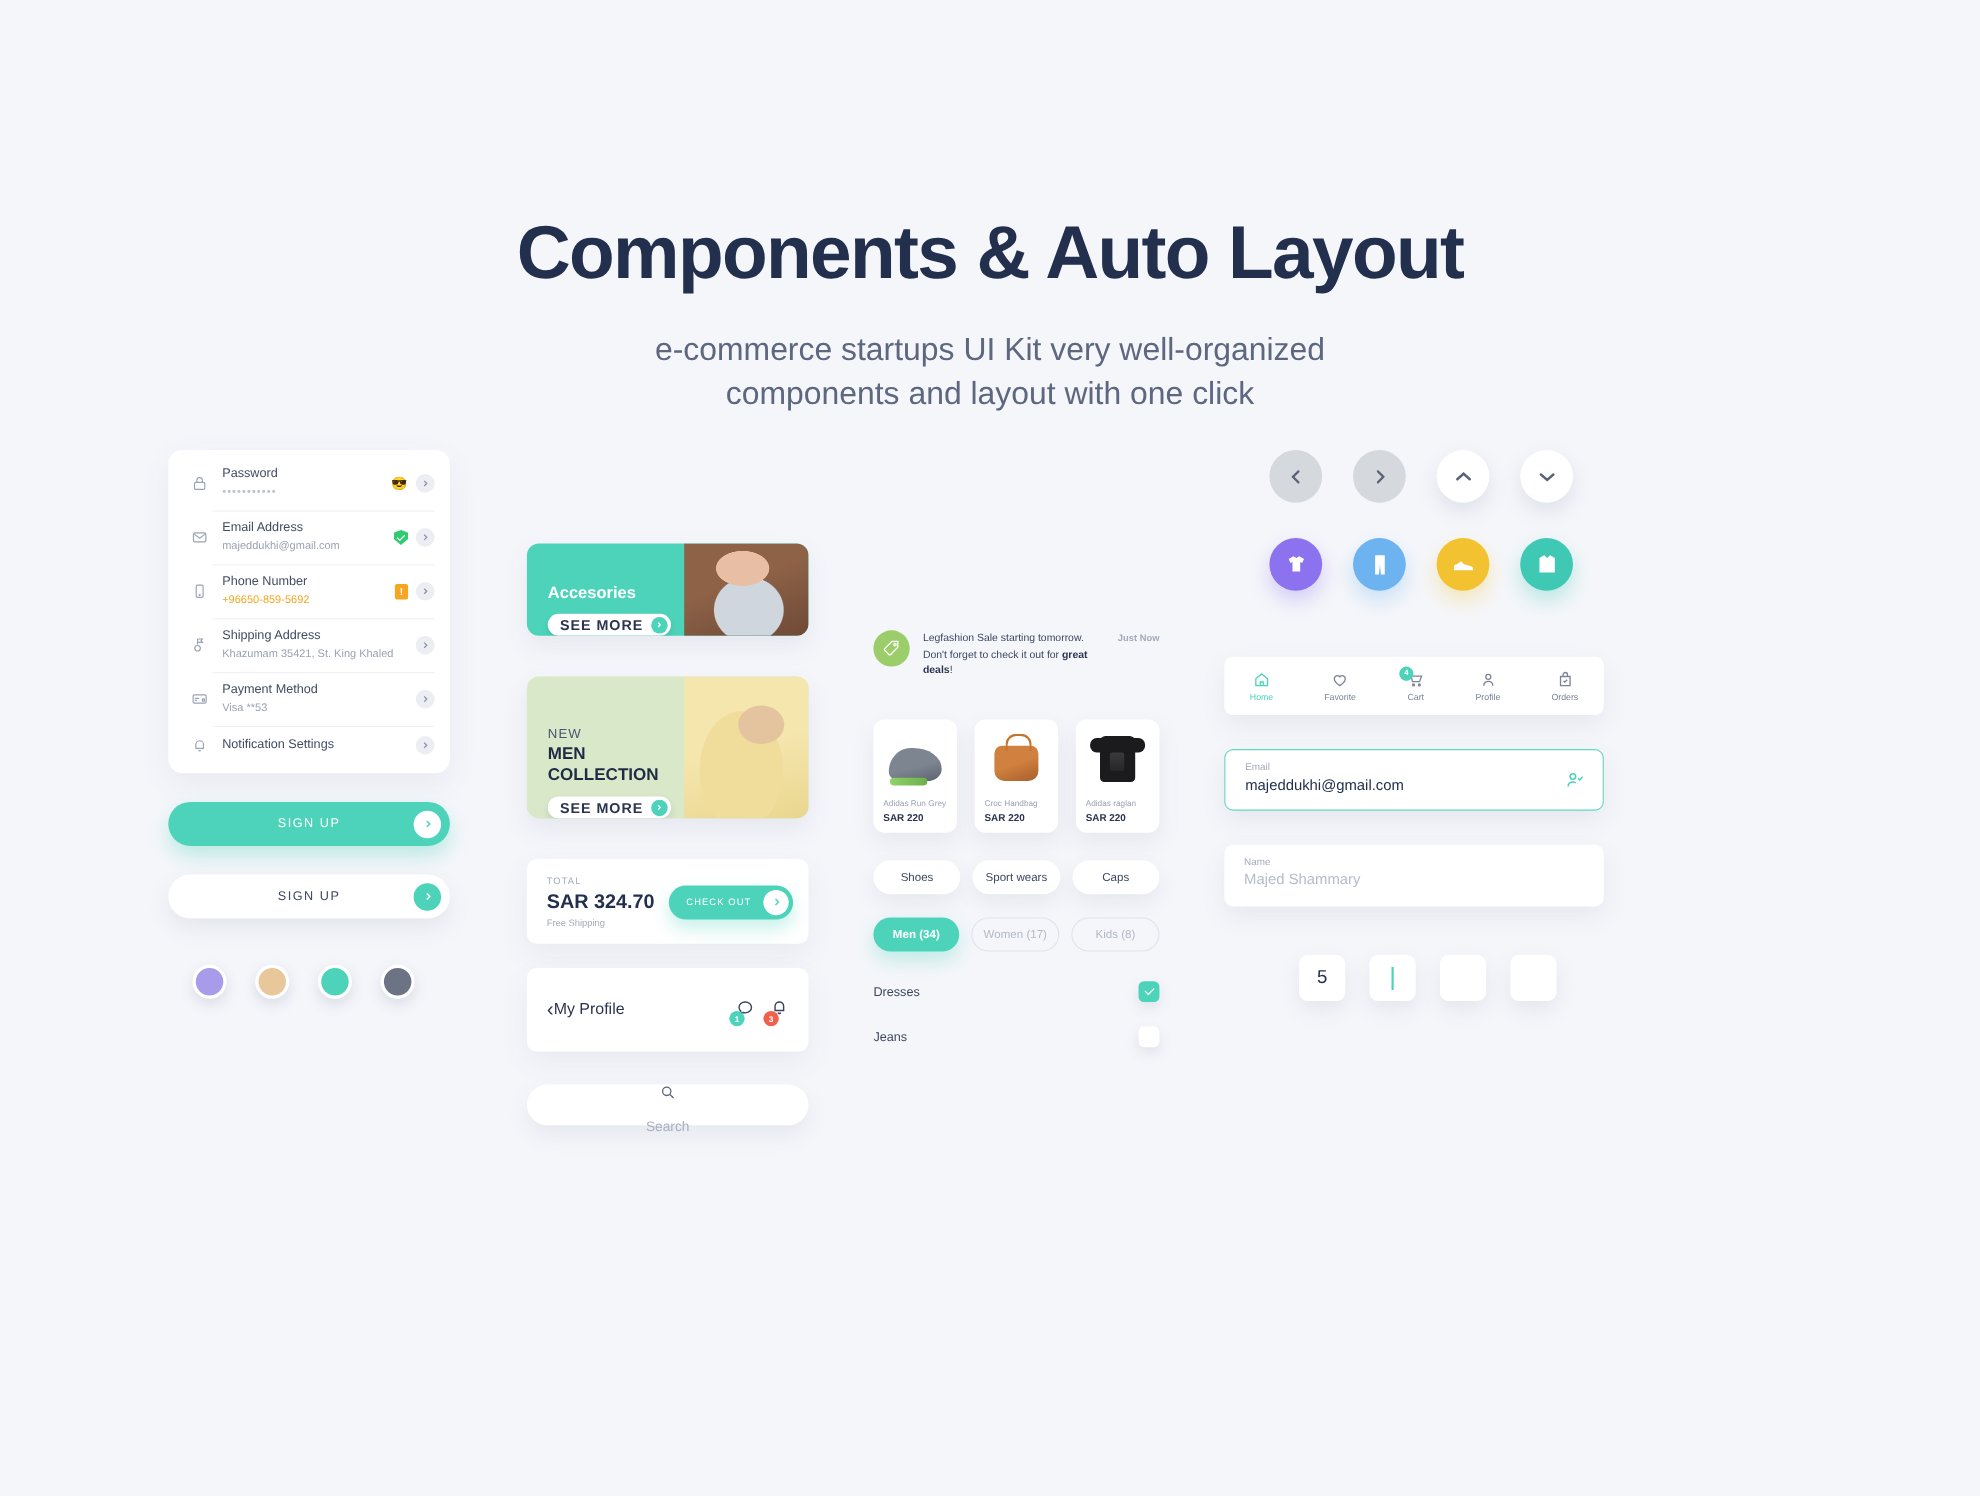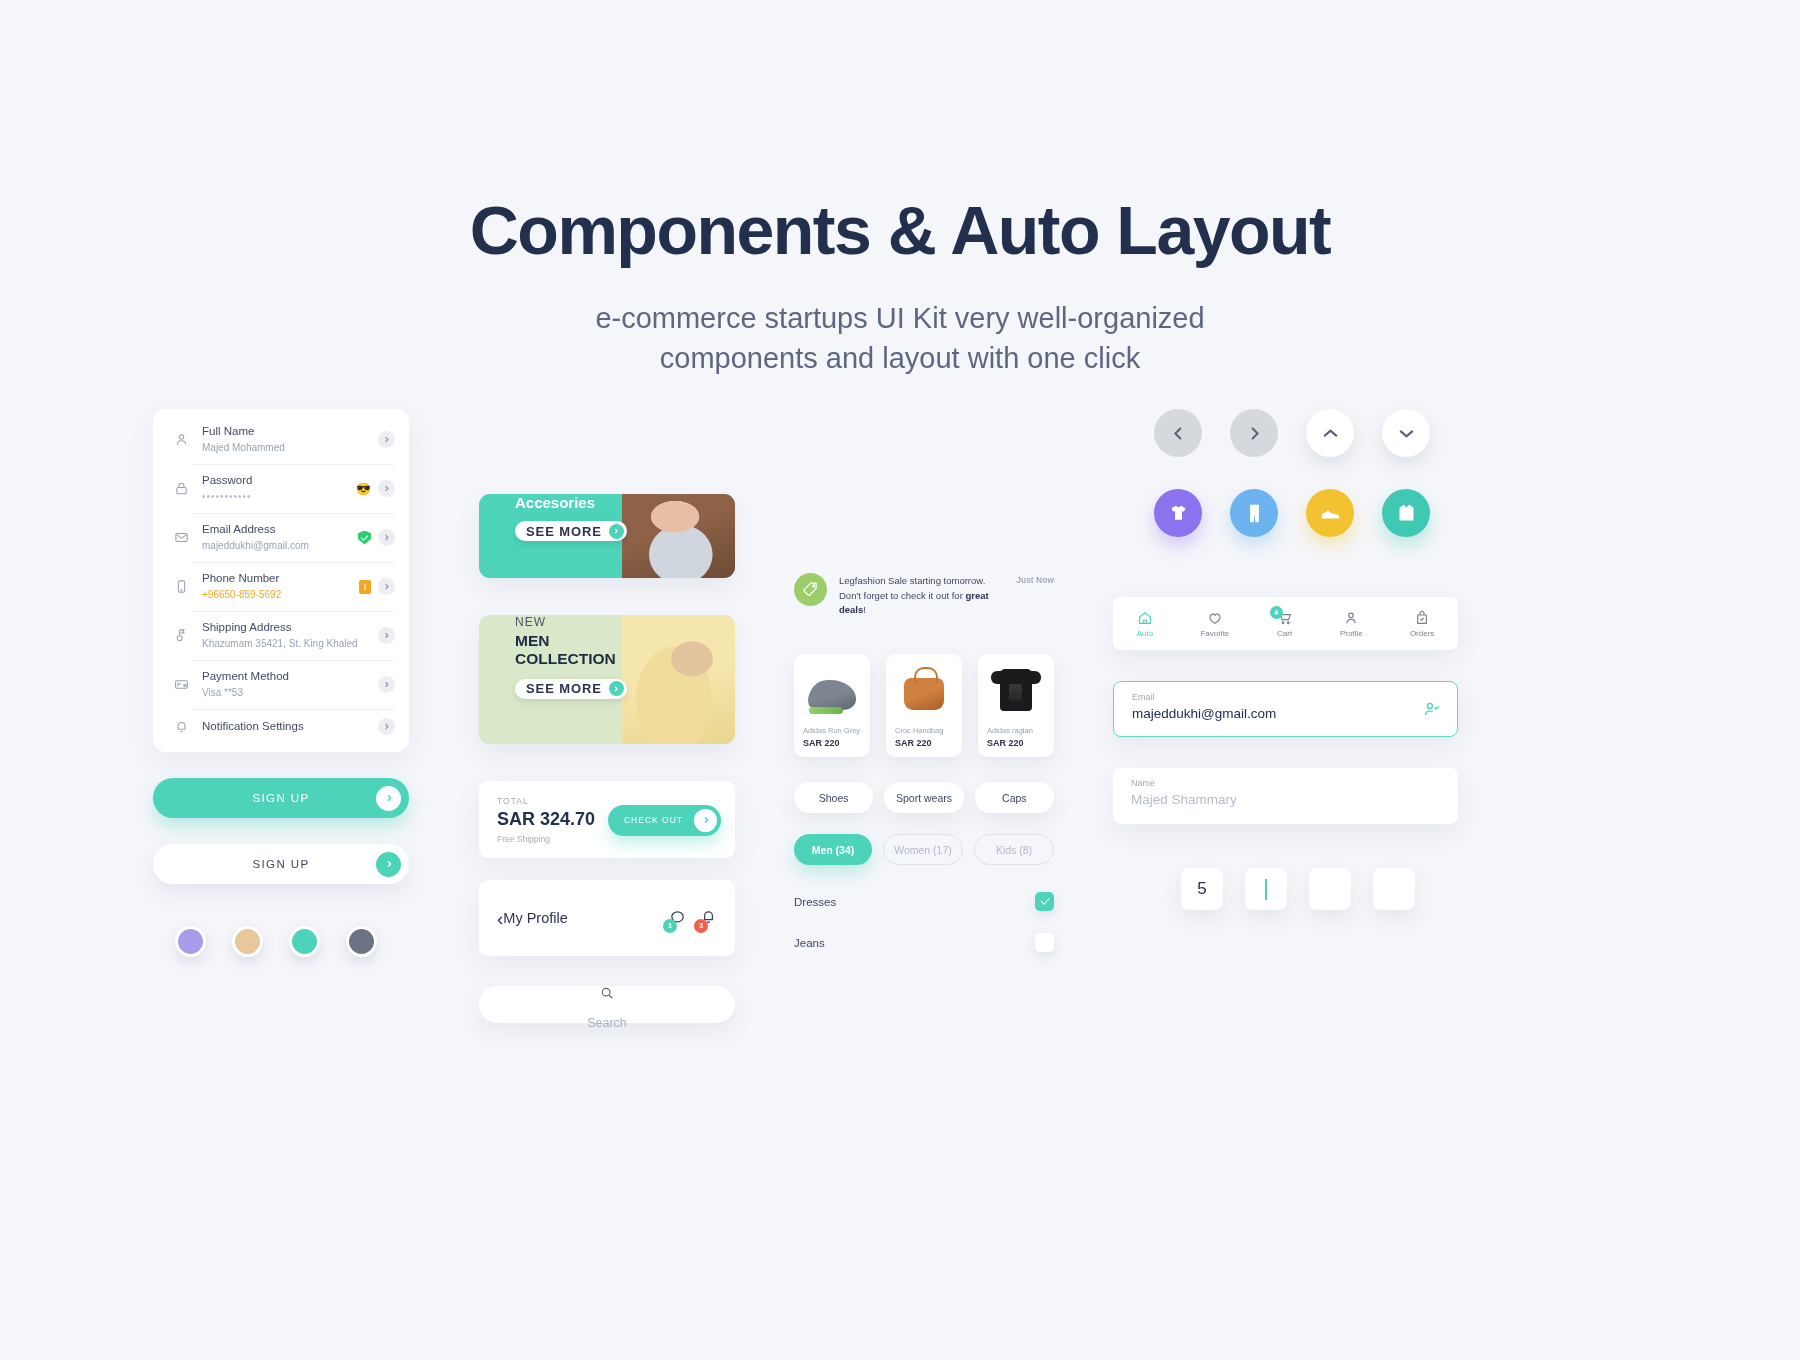--- a/index.html
+++ b/index.html
@@ -107,23 +107,22 @@
   .swatch {
     width: 31px; height: 31px; border-radius: 50%;
     border: 3px solid #fff; box-shadow: 0 5px 13px rgba(80,95,130,.16);
   }
 
   
   #col2 { position: absolute; left: 479px; top: 494px; width: 256px; }
 
   .banner {
     height: 84px; border-radius: 11px; position: relative;
-    overflow: hidden; display: flex; align-items: flex-start;
+    overflow: hidden; display: flex; align-items: flex-end;
     box-shadow: 0 10px 22px rgba(80,95,130,.09);
-    padding-left: 17px;
   }
   .banner.acc { background: #4ed3bb; }
   .banner.men { background: #d8e8c8; height: 129px; margin-top: 37px; }
   .banner .txt { padding-left: 19px; z-index: 2; }
   .banner.acc .b-title { color: #fff; font-size: 15px; font-weight: bold; }
   .banner.men .b-kicker { color: #4a5570; font-size: 12px; letter-spacing: 1px; }
   .banner.men .b-title {
     color: #1f2a44; font-size: 15.5px; font-weight: bold;
     line-height: 1.18; margin-top: 3px;
   }
@@ -359,37 +358,20 @@
   <div class="sub">
     <div>e-commerce startups UI Kit very well-organized</div>
     <div>components and layout with one click</div>
   </div>
 </div>
 
 <div id="col1">
 
   <div class="card plist">
 
-    <div class="prow">
-      <div class="ico">
-        <svg width="15" height="15" viewBox="0 0 24 24" fill="none" stroke="currentColor" stroke-width="1.7">
-          <circle cx="12" cy="8" r="3.6"></circle>
-            <path d="M5.5 20c0-3.6 2.9-6 6.5-6s6.5 2.4 6.5 6"></path>
-        </svg>
-      </div>
-      <div class="body">
-        <div class="lbl">Full Name</div>
-        <div class="val">Majed Mohammed</div>
-      </div>
-      <div class="chev-circle">
-        <svg viewBox="0 0 24 24" fill="none" stroke="#8a93a6" stroke-width="4">
-            <path d="M9 4l8 8-8 8"></path>
-          </svg>
-      </div>
-    </div>
 
     <div class="prow">
       <div class="ico">
         <svg width="15" height="15" viewBox="0 0 24 24" fill="none" stroke="currentColor" stroke-width="1.7">
           <rect x="4.5" y="10.5" width="15" height="10" rx="2"></rect>
             <path d="M8 10.5V7.5a4 4 0 018 0v3"></path>
         </svg>
       </div>
       <div class="body">
         <div class="lbl">Password</div>
@@ -710,21 +692,21 @@
       </svg>
     </div>
   </div>
 
   <div class="navbar">
     <div class="navitem active">
       <svg width="16" height="16" viewBox="0 0 24 24" fill="none" stroke="currentColor" stroke-width="1.8">
         <path d="M4 10.5L12 4l8 6.5V20H4z"></path>
           <path d="M10 20v-5h4v5"></path>
       </svg>
-      <span class="nlabel">Auto</span>
+      <span class="nlabel">Home</span>
     </div>
     <div class="navitem">
       <svg width="16" height="16" viewBox="0 0 24 24" fill="none" stroke="currentColor" stroke-width="1.8">
         <path d="M12 20s-7.5-4.7-7.5-9.3A4.2 4.2 0 0112 8a4.2 4.2 0 017.5 2.7C19.5 15.3 12 20 12 20z"></path>
       </svg>
       <span class="nlabel">Favorite</span>
     </div>
     <div class="navitem">
       <span class="nbadge">4</span>
       <svg width="16" height="16" viewBox="0 0 24 24" fill="none" stroke="currentColor" stroke-width="1.8">

